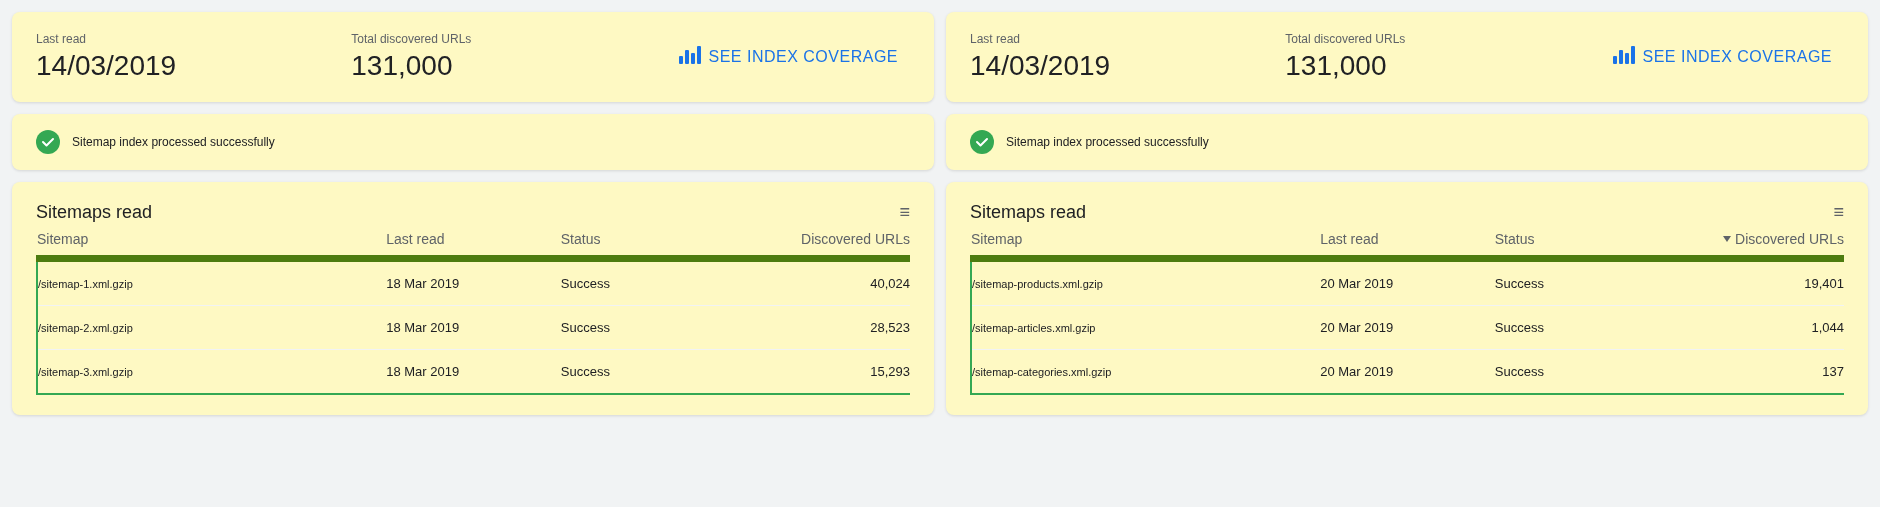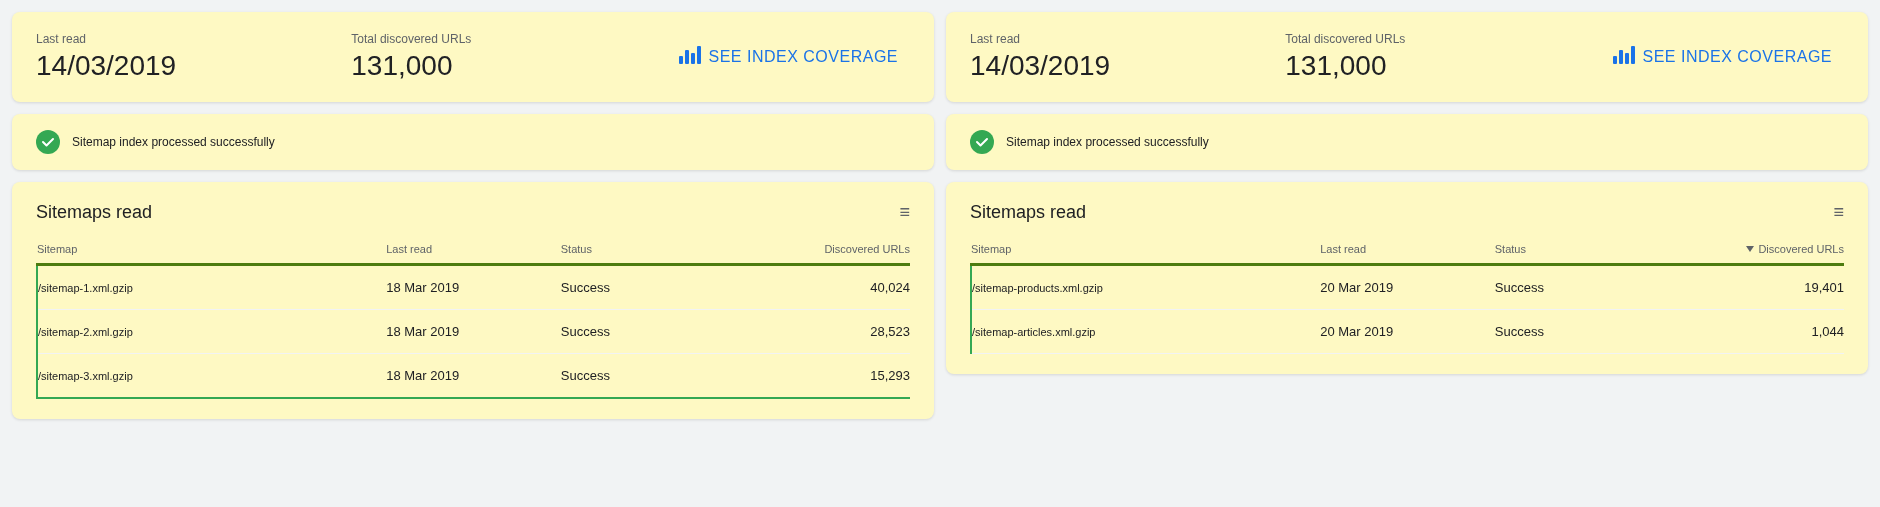--- a/index.html
+++ b/index.html
@@ -94,44 +94,44 @@
       color: #202124;
     }
     
     .sitemaps-panel {
       padding: 20px 24px;
     }
     .sitemaps-header {
       display: flex;
       align-items: center;
       justify-content: space-between;
-      margin-bottom: 12px;
+      margin-bottom: 0;
     }
     .sitemaps-title {
       font-size: 18px;
       color: #202124;
       font-weight: 400;
     }
     .filter-icon {
       color: #5f6368;
       cursor: pointer;
       font-size: 18px;
     }
     
     .sitemap-table {
       width: 100%;
       border-collapse: collapse;
     }
     .sitemap-table th {
-      font-size: 11px;
+      font-size: 14px;
       color: #5f6368;
       font-weight: 500;
       text-align: left;
       padding: 8px 0;
-      border-bottom: 3px solid #4d7c0f;
+      border-bottom: 7px solid #4d7c0f;
       text-transform: none;
     }
     .sitemap-table th.right,
     .sitemap-table td.right {
       text-align: right;
     }
     .sitemap-table td {
       font-size: 13px;
       color: #202124;
       padding: 14px 0;
@@ -297,17 +297,23 @@
               <td>20 Mar 2019</td>
               <td class="status-success">Success</td>
               <td class="right">19,401</td>
             </tr>
             <tr>
               <td class="sitemap-name" style="border-left: 2px solid rgb(52, 168, 83);">/sitemap-articles.xml.gzip</td>
               <td>20 Mar 2019</td>
               <td class="status-success">Success</td>
               <td class="right">1,044</td>
             </tr>
+            <tr style="border-bottom: 2px solid rgb(52, 168, 83);">
+              <td class="sitemap-name" style="border-left: 2px solid rgb(52, 168, 83);">/sitemap-categories.xml.gzip</td>
+              <td>20 Mar 2019</td>
+              <td class="status-success">Success</td>
+              <td class="right">137</td>
+            </tr>
           </tbody>
       </table>
     </div>
   </div>
 </div>
 
 </body></html>

